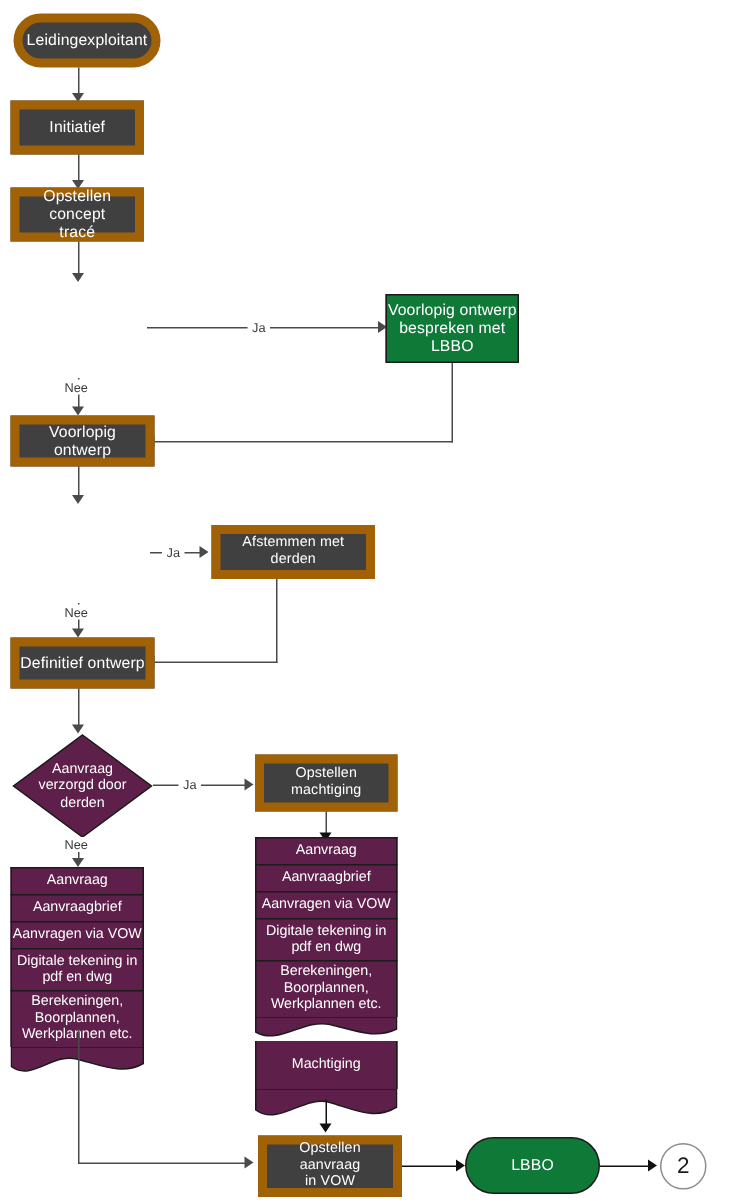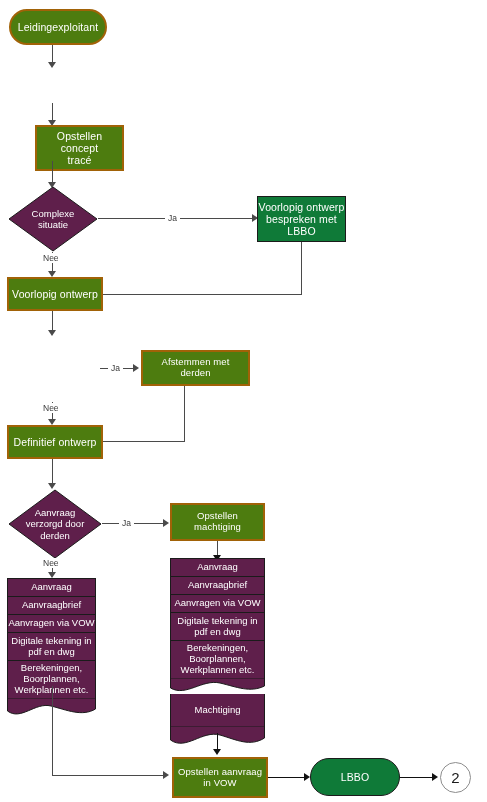--- a/index.html
+++ b/index.html
@@ -18,21 +18,21 @@
     position:absolute;
     box-sizing:border-box;
     display:flex;
     align-items:center;
     justify-content:center;
     text-align:center;
     color:#ffffff;
     line-height:1.15;
     letter-spacing:0.1px;
   }
-  .purple{ background:#4d7c0f; border:2px solid #a16207; }
+  .purple{ background:#404040; border:6px solid #a16207; }
   .green { background:#0f7a38; border:1px solid #1b1b1b; }
 
   .terminator{ border-radius:22px; font-size:10.5px; }
   .process  { font-size:10.5px; }
 
   .diamond-wrap{ position:absolute; }
   .diamond-wrap svg{ position:absolute; left:0; top:0; }
   .diamond-label{
     position:absolute; left:0; top:0; width:100%; height:100%;
     display:flex; align-items:center; justify-content:center;
@@ -92,39 +92,35 @@
 
 <div id="canvas">
 
   <div class="node purple terminator" style="left:9px;top:9px;width:98px;height:36px;">
     <span>Leidingexploitant</span>
   </div>
 
   <div class="edge v" style="left:52px;top:45px;height:19px;"></div>
   <div class="arrow down" style="left:48px;top:62px;"></div>
 
+  <div class="node purple process" style="left:7px;top:67px;width:89px;height:36px;">
+    <span>Initiatief</span>
+  </div>
 
   <div class="edge v" style="left:52px;top:103px;height:19px;"></div>
   <div class="arrow down" style="left:48px;top:120px;"></div>
 
-  <div class="node purple process" style="left:7px;top:125px;width:89px;height:46px;white-space:pre-line;margin-left:28px;">
+  <div class="node purple process" style="left:7px;top:125px;width:89px;height:36px;white-space:pre-line;">
     <span style="white-space:pre-line;">Opstellen concept
 tracé</span>
   </div>
 
   <div class="edge v" style="left:52px;top:161px;height:24px;"></div>
   <div class="arrow down" style="left:48px;top:182px;"></div>
 
-  <div class="diamond-wrap" style="left:8px;top:186px;width:90px;height:66px;">
-    <svg width="90" height="66" viewBox="0 0 90 66">
-      <polygon points="45,1 89,33 45,65 1,33" fill="#5f1f4b" stroke="#1b1b1b" stroke-width="1"></polygon>
-    </svg>
-    <div class="diamond-label" style="white-space:pre-line;">Complexe
-situatie</div>
-  </div>
 
   <div class="edge h" style="left:98px;top:218px;width:156px;"></div>
   <div class="arrow right" style="left:252px;top:214px;"></div>
   <div class="edge-label" style="left:165px;top:213px;">Ja</div>
 
   <div class="node green process" style="left:257px;top:196px;width:89px;height:46px;white-space:pre-line;">
     <span style="white-space:pre-line;">Voorlopig ontwerp
 bespreken met
 LBBO</span>
   </div>

